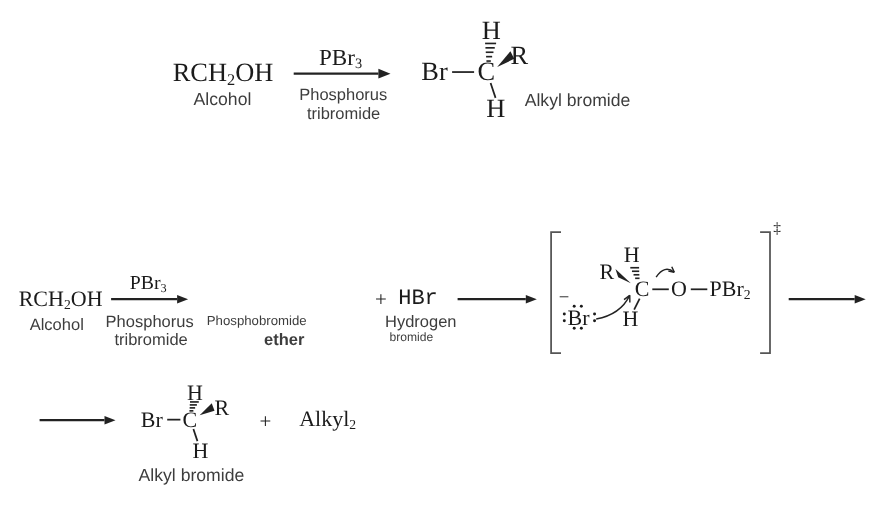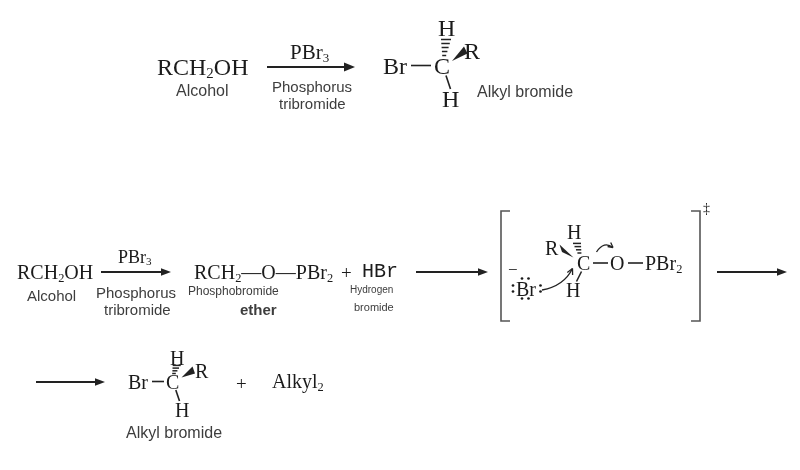--- a/index.html
+++ b/index.html
@@ -121,28 +121,27 @@
   <span class="formula" style="left:464px;top:39px;font-size:24px;">R</span>
   <span class="formula" style="left:442px;top:87px;font-size:24px;">H</span>
   <span class="lbl" style="left:477px;top:84px;font-size:16px;">Alkyl bromide</span>
 
   <span class="formula" style="left:17px;top:262px;font-size:20px;"><span>RCH</span><span class="sub">2</span><span>OH</span></span>
   <span class="lbl" style="left:27px;top:288px;font-size:15px;">Alcohol</span>
   <span class="formula" style="left:118px;top:248px;font-size:18px;"><span>PBr</span><span class="sub">3</span></span>
   <span class="lbl" style="left:96px;top:285px;font-size:15px;">Phosphorus</span>
   <span class="lbl" style="left:104px;top:302px;font-size:15px;">tribromide</span>
 
-  <span class="formula" style="left:194px;top:262px;font-size:20px;"><span>RCH</span><span class="sub">2</span><span>—O—PBr</span><span class="sub">2</span></span>
   <span class="lbl" style="left:188px;top:285px;font-size:12px;">Phosphobromide</span>
   <span class="lbl" style="left:240px;top:302px;font-size:15px;font-weight:bold;">ether</span>
 
   <span class="formula" style="left:341px;top:263px;font-size:19px;">+</span>
 
   <span class="formula" style="left:362px;top:262px;font-size:20px;font-family:Liberation Mono, monospace;"><span>HBr</span></span>
-  <span class="lbl" style="left:350px;top:285px;font-size:10px;">Hydrogen</span>
+  <span class="lbl" style="left:350px;top:285px;font-size:15px;">Hydrogen</span>
   <span class="lbl" style="left:354px;top:302px;font-size:11px;">bromide</span>
 
   <span class="formula" style="left:508px;top:261px;font-size:17px;">−</span>
   <span class="formula" style="left:516px;top:279px;font-size:20px;">Br</span>
   <span class="formula" style="left:545px;top:238px;font-size:20px;">R</span>
   <span class="formula" style="left:567px;top:222px;font-size:20px;">H</span>
   <span class="formula" style="left:577px;top:253px;font-size:20px;">C</span>
   <span class="formula" style="left:566px;top:280px;font-size:20px;">H</span>
   <span class="formula" style="left:610px;top:253px;font-size:20px;">O</span>
   <span class="formula" style="left:645px;top:253px;font-size:20px;"><span>PBr</span><span class="sub">2</span></span>

